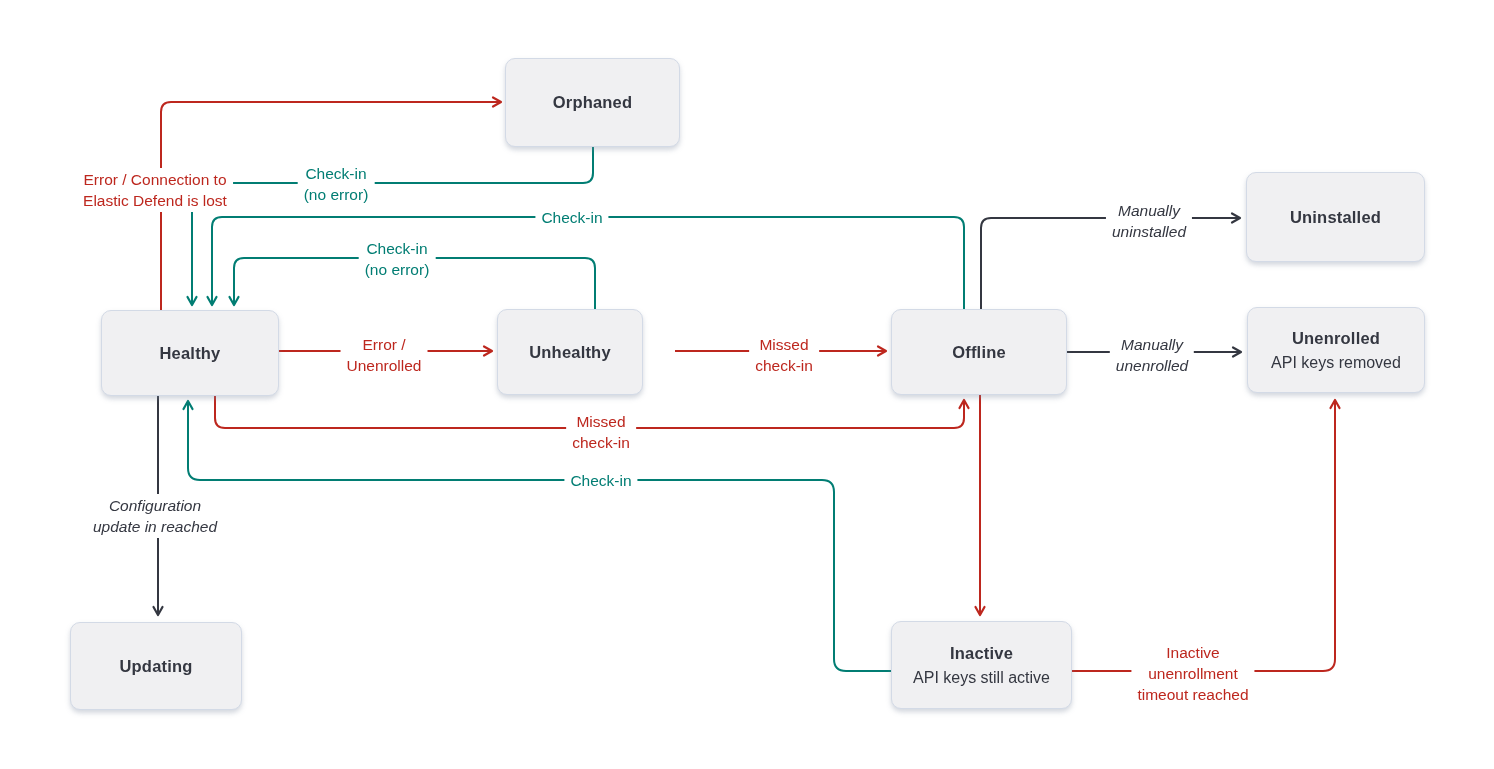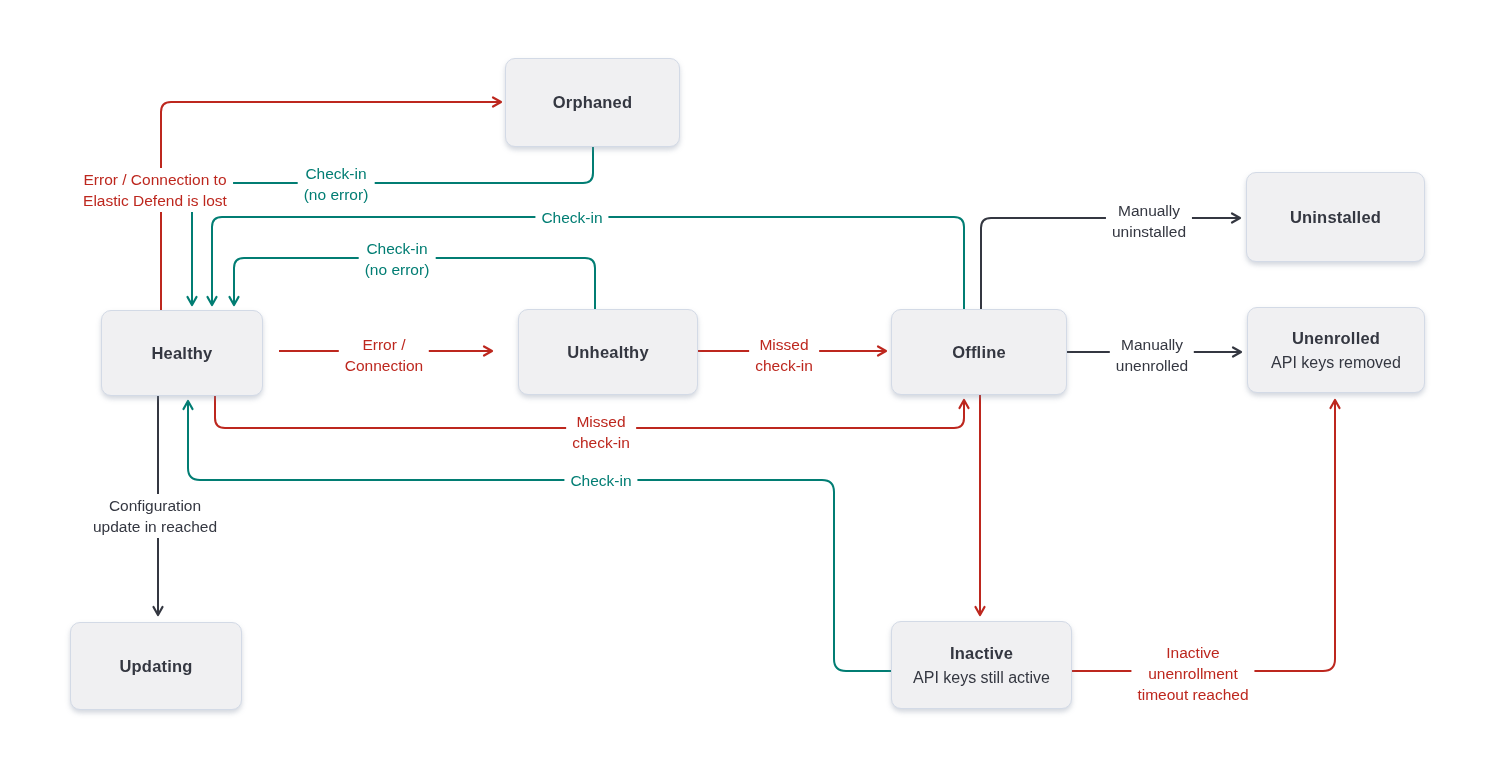--- a/index.html
+++ b/index.html
@@ -35,21 +35,21 @@
     transform:translate(-50%,-50%);
     background:var(--background);
     white-space:pre-line;
     text-align:center;
     font-size:15.5px;
     line-height:21px;
     padding:1px 6px;
   }
   .lbl-red{color:var(--red);}
   .lbl-teal{color:var(--teal);}
-  .lbl-black{color:var(--ink);}
+  .lbl-black{color:var(--ink);font-style:italic;}
 </style>
 </head>
 <body>
 
 <div id="canvas">
 
   <svg id="edges" viewBox="0 0 1494 769" xmlns="http://www.w3.org/2000/svg">
     <defs>
       <marker id="ah-red" markerUnits="userSpaceOnUse" markerWidth="14" markerHeight="14" viewBox="0 0 14 14" refX="11" refY="7" orient="auto">
         <path d="M3,2.5 L11,7 L3,11.5" fill="none" stroke-width="2.2" stroke-linecap="round" stroke-linejoin="round" class="stroke-red"></path>
@@ -80,21 +80,21 @@
   </svg>
 
   <div class="edge-label lbl-red" style="left:155px;top:150px;text-align:center;margin-top:40px;">Error / Connection to
 Elastic Defend is lost</div>
   <div class="edge-label lbl-teal" style="left:336px;top:184px;">Check-in
 (no error)</div>
   <div class="edge-label lbl-teal" style="left:572px;top:217px;">Check-in</div>
   <div class="edge-label lbl-teal" style="left:397px;top:259px;">Check-in
 (no error)</div>
   <div class="edge-label lbl-red" style="left:384px;top:355px;">Error /
-Connection</div>
+Unenrolled</div>
   <div class="edge-label lbl-red" style="left:784px;top:355px;">Missed
 check-in</div>
   <div class="edge-label lbl-red" style="left:601px;top:432px;">Missed
 check-in</div>
   <div class="edge-label lbl-black" style="left:1149px;top:221px;">Manually
 uninstalled</div>
   <div class="edge-label lbl-black" style="left:1152px;top:355px;">Manually
 unenrolled</div>
   <div class="edge-label lbl-black" style="left:155px;top:516px;">Configuration
 update in reached</div>
@@ -104,25 +104,25 @@
 timeout reached</div>
 
   <div class="node" style="left:505px;top:58px;width:175px;height:89px;">
     <div class="node-title">Orphaned</div>
   </div>
 
   <div class="node" style="left:1246px;top:172px;width:179px;height:90px;">
     <div class="node-title">Uninstalled</div>
   </div>
 
-  <div class="node" style="left:101px;top:310px;width:162px;height:86px;">
+  <div class="node" style="left:101px;top:310px;width:178px;height:86px;">
     <div class="node-title">Healthy</div>
   </div>
 
-  <div class="node" style="left:518px;top:309px;width:180px;height:86px;">
+  <div class="node" style="left:497px;top:309px;width:146px;height:86px;">
     <div class="node-title">Unhealthy</div>
   </div>
 
   <div class="node" style="left:891px;top:309px;width:176px;height:86px;">
     <div class="node-title">Offline</div>
   </div>
 
   <div class="node" style="left:1247px;top:307px;width:178px;height:86px;gap:6px;">
     <div class="node-title">Unenrolled</div>
     <div class="node-subtitle">API keys removed</div>

